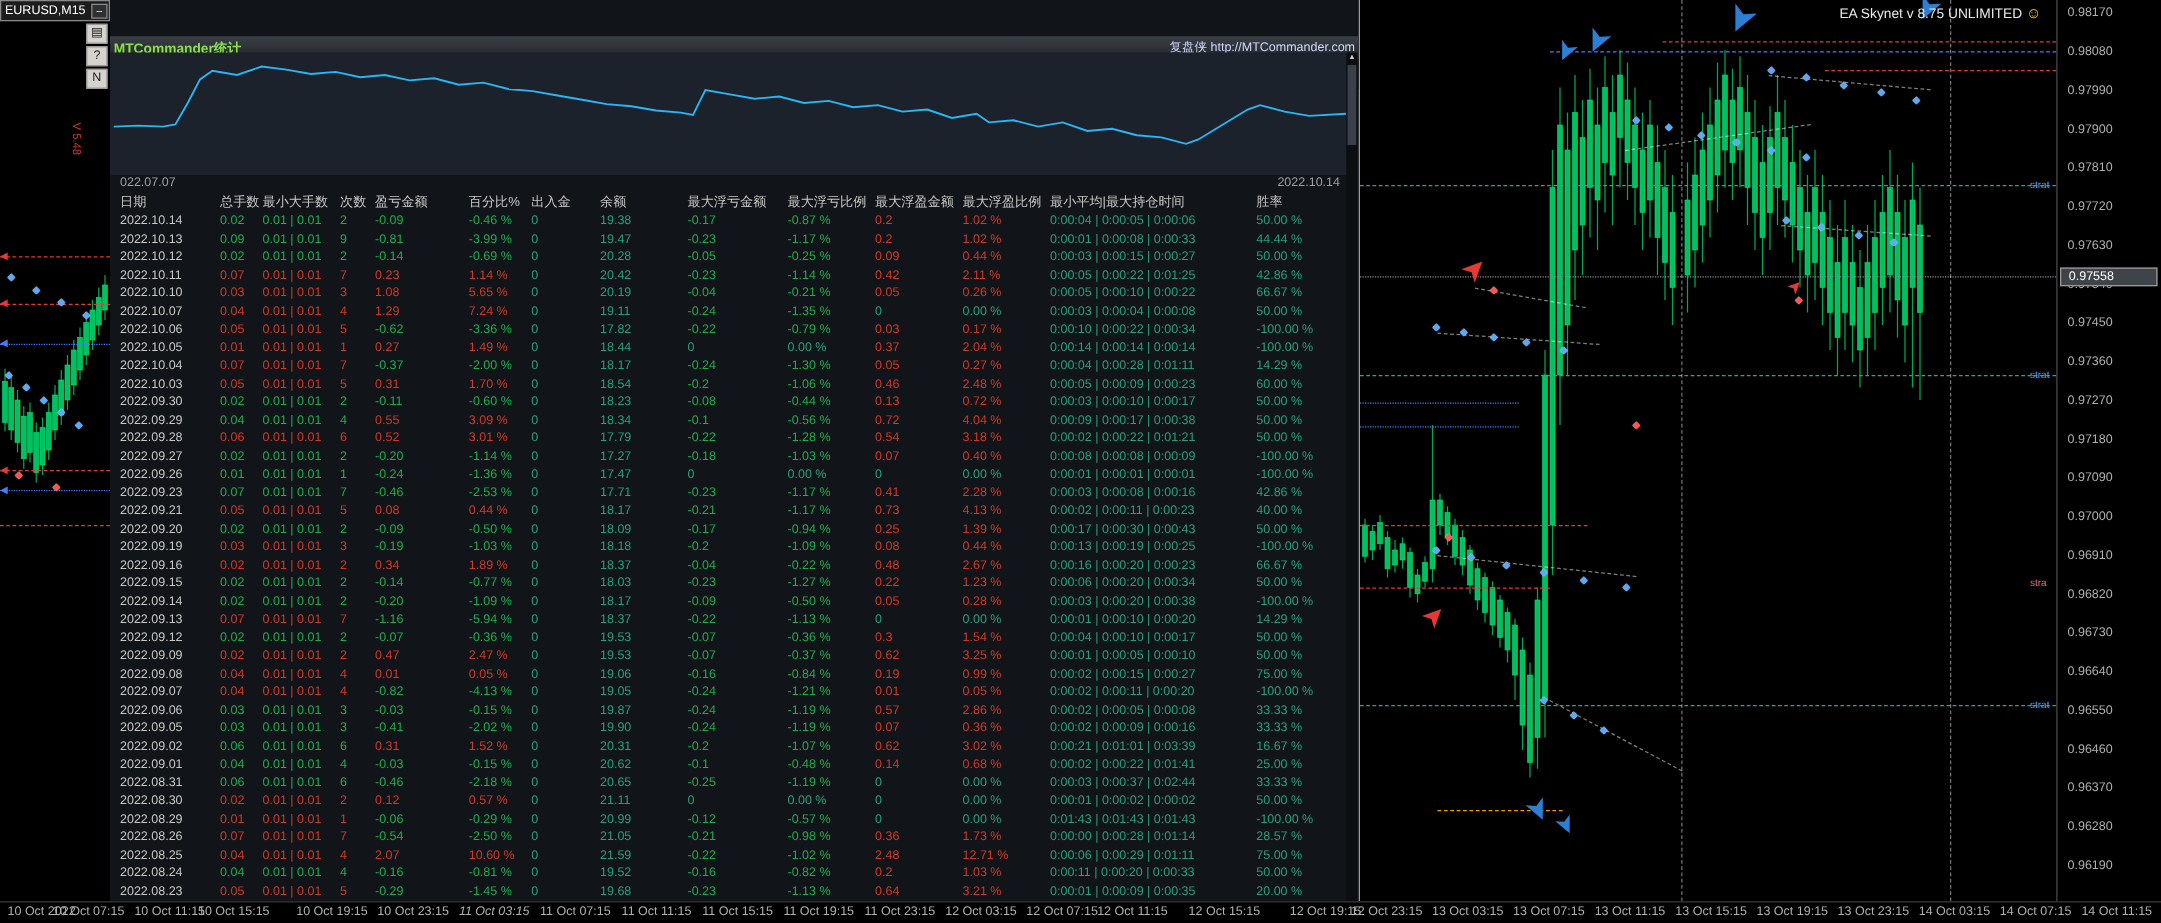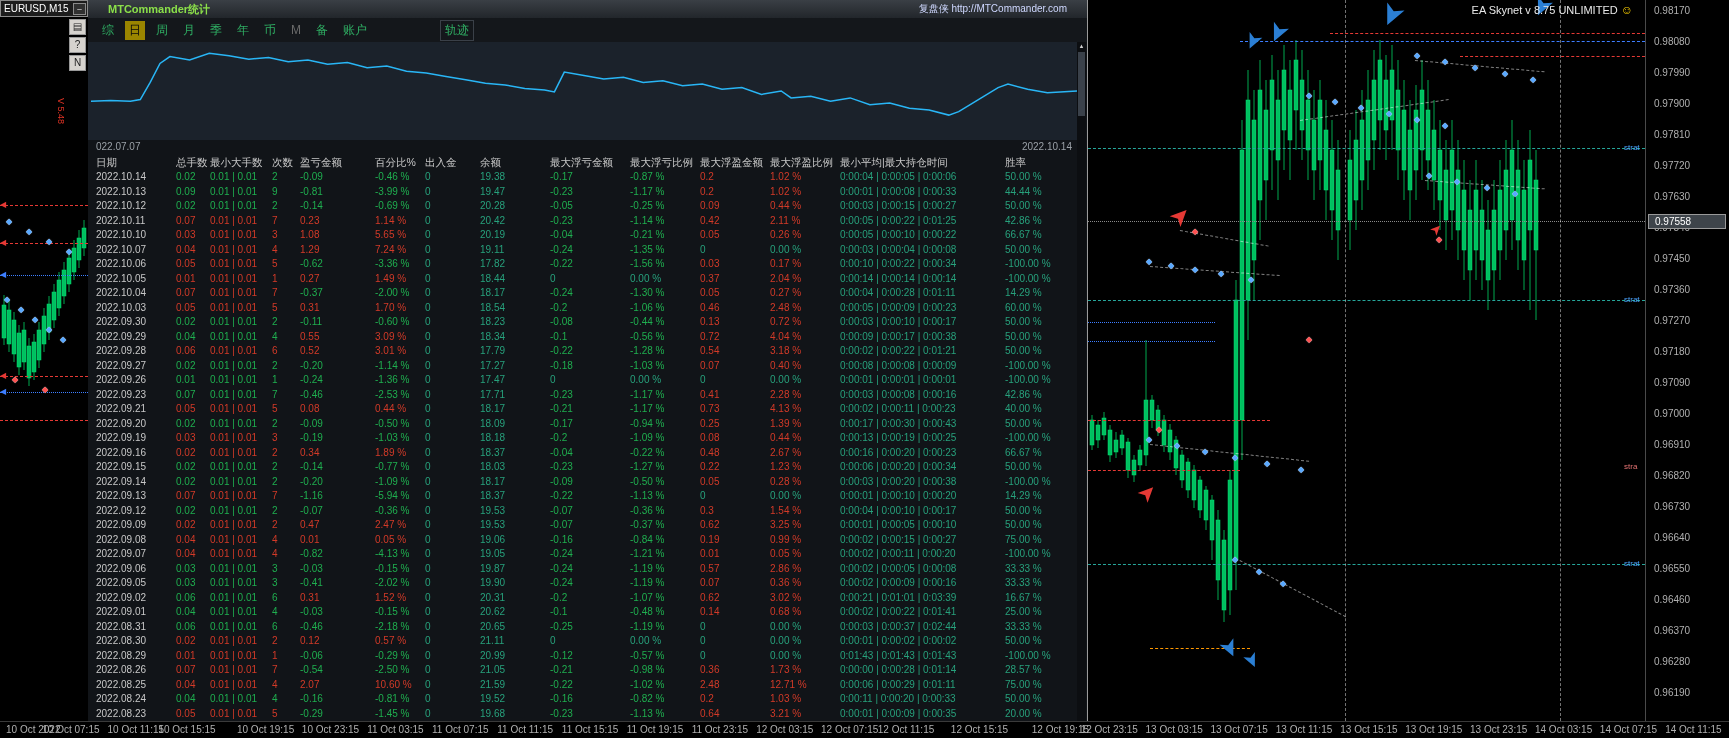--- a/index.html
+++ b/index.html
@@ -40,21 +40,21 @@
     text-shadow:0 0 5px #49f;}
   .logo-ver{position:absolute;left:56px;top:98px;color:#e23325;font-size:9px;writing-mode:vertical-rl;z-index:7;}
   .side-btns{position:absolute;left:69px;top:19px;display:flex;flex-direction:column;gap:2px;z-index:7;}
   .side-btn{width:17px;height:16px;background:#d6d3ce;border:1px solid #999;color:#222;font-size:10px;
     line-height:14px;text-align:center;}
   .edge-marker{position:absolute;left:0;font-size:8px;line-height:8px;z-index:6;}
   
   .panel{position:absolute;left:88px;top:0;width:1000px;height:721px;background:#111418;
     border-right:1px solid #9a9a9a;z-index:8;overflow:hidden;}
   .panel-titlebar{height:18px;background:linear-gradient(#3a3f45,#22262b);display:flex;
-    align-items:center;justify-content:space-between;padding:0 20px;}
+    align-items:center;justify-content:space-between;padding:0 3px;margin-top:29px;}
   .panel-title{color:#8be04a;font-size:11px;font-weight:bold;}
   .panel-title-right{color:#cfd8ff;font-size:10px;}
   .menubar{height:24px;display:flex;align-items:center;padding-left:10px;background:#14171b;}
   .menu-item{color:#2fae63;font-size:12px;margin-right:7px;padding:1px 4px;cursor:default;}
   .menu-item.selected{background:#9a8500;color:#0a0a0a;}
   .menu-item.dim{color:#6a6a6a;}
   .menu-item.extra{margin-left:62px;border:1px solid #3a4048;}
   .equity{position:absolute;left:0;top:42px;width:992px;height:98px;background:#1b222b;}
   .date-row{position:absolute;left:0;top:140px;width:992px;height:14px;display:flex;
     justify-content:space-between;padding:0 8px;color:#9aa0a6;font-size:10px;line-height:14px;}
@@ -545,21 +545,21 @@
         <div class="trow">
           <span class="cell c-date">2022.10.06</span>
           <span class="cell c-red">0.05</span>
           <span class="cell c-red">0.01 | 0.01</span>
           <span class="cell c-red">5</span>
           <span class="cell c-green">-0.62</span>
           <span class="cell c-green">-3.36 %</span>
           <span class="cell c-teal">0</span>
           <span class="cell c-teal">17.82</span>
           <span class="cell c-green">-0.22</span>
-          <span class="cell c-green">-1.56 %</span>
+          <span class="cell c-green">-0.79 %</span>
           <span class="cell c-red">0.03</span>
           <span class="cell c-red">0.17 %</span>
           <span class="cell c-teal">0:00:10 | 0:00:22 | 0:00:34</span>
           <span class="cell c-teal">-100.00 %</span>
         </div>
         <div class="trow">
           <span class="cell c-date">2022.10.05</span>
           <span class="cell c-red">0.01</span>
           <span class="cell c-red">0.01 | 0.01</span>
           <span class="cell c-red">1</span>
@@ -1061,21 +1061,21 @@
     </div>
   </div>
 
   <div class="time-axis" id="time-axis">
       <span class="time-label" style="left: 6px;">10 Oct 2022</span>
       <span class="time-label" style="left: 70.9px; transform: translateX(-50%);">10 Oct 07:15</span>
       <span class="time-label" style="left: 135.8px; transform: translateX(-50%);">10 Oct 11:15</span>
       <span class="time-label" style="left: 187px; transform: translateX(-50%);">10 Oct 15:15</span>
       <span class="time-label" style="left: 265.6px; transform: translateX(-50%);">10 Oct 19:15</span>
       <span class="time-label" style="left: 330.5px; transform: translateX(-50%);">10 Oct 23:15</span>
-      <span class="time-label" style="left: 395.4px; transform: translateX(-50%);">11 Oct 03:15</span>
+      <span class="time-label" style="left: 395.4px; transform: translateX(-50%); font-style: italic;">11 Oct 03:15</span>
       <span class="time-label" style="left: 460.3px; transform: translateX(-50%);">11 Oct 07:15</span>
       <span class="time-label" style="left: 525.2px; transform: translateX(-50%);">11 Oct 11:15</span>
       <span class="time-label" style="left: 590.1px; transform: translateX(-50%);">11 Oct 15:15</span>
       <span class="time-label" style="left: 655px; transform: translateX(-50%);">11 Oct 19:15</span>
       <span class="time-label" style="left: 719.9px; transform: translateX(-50%);">11 Oct 23:15</span>
       <span class="time-label" style="left: 784.8px; transform: translateX(-50%);">12 Oct 03:15</span>
       <span class="time-label" style="left: 849.7px; transform: translateX(-50%);">12 Oct 07:15</span>
       <span class="time-label" style="left: 906px; transform: translateX(-50%);">12 Oct 11:15</span>
       <span class="time-label" style="left: 979.5px; transform: translateX(-50%);">12 Oct 15:15</span>
       <span class="time-label" style="left: 1044.4px; transform: translateX(-50%); margin-left: 16px;">12 Oct 19:15</span>

